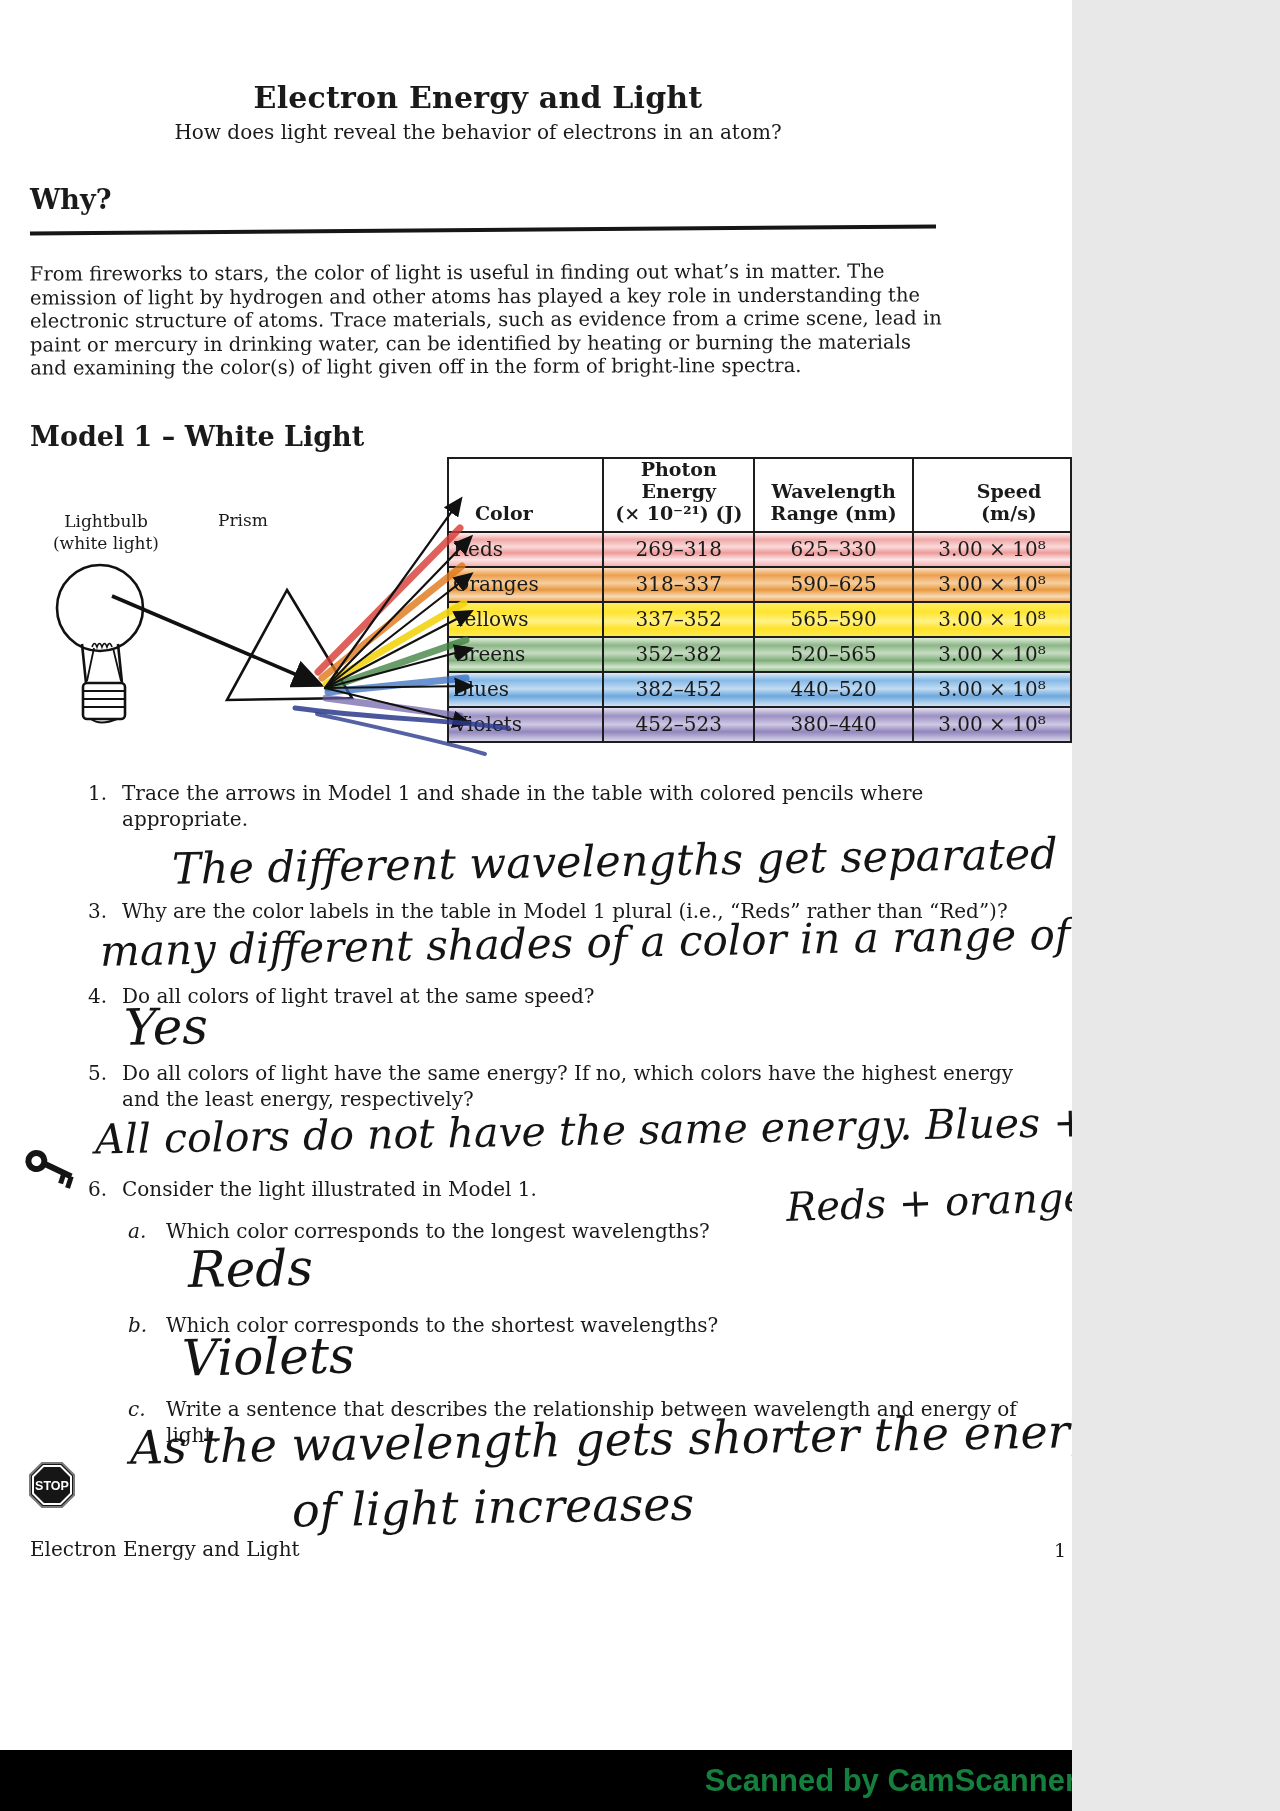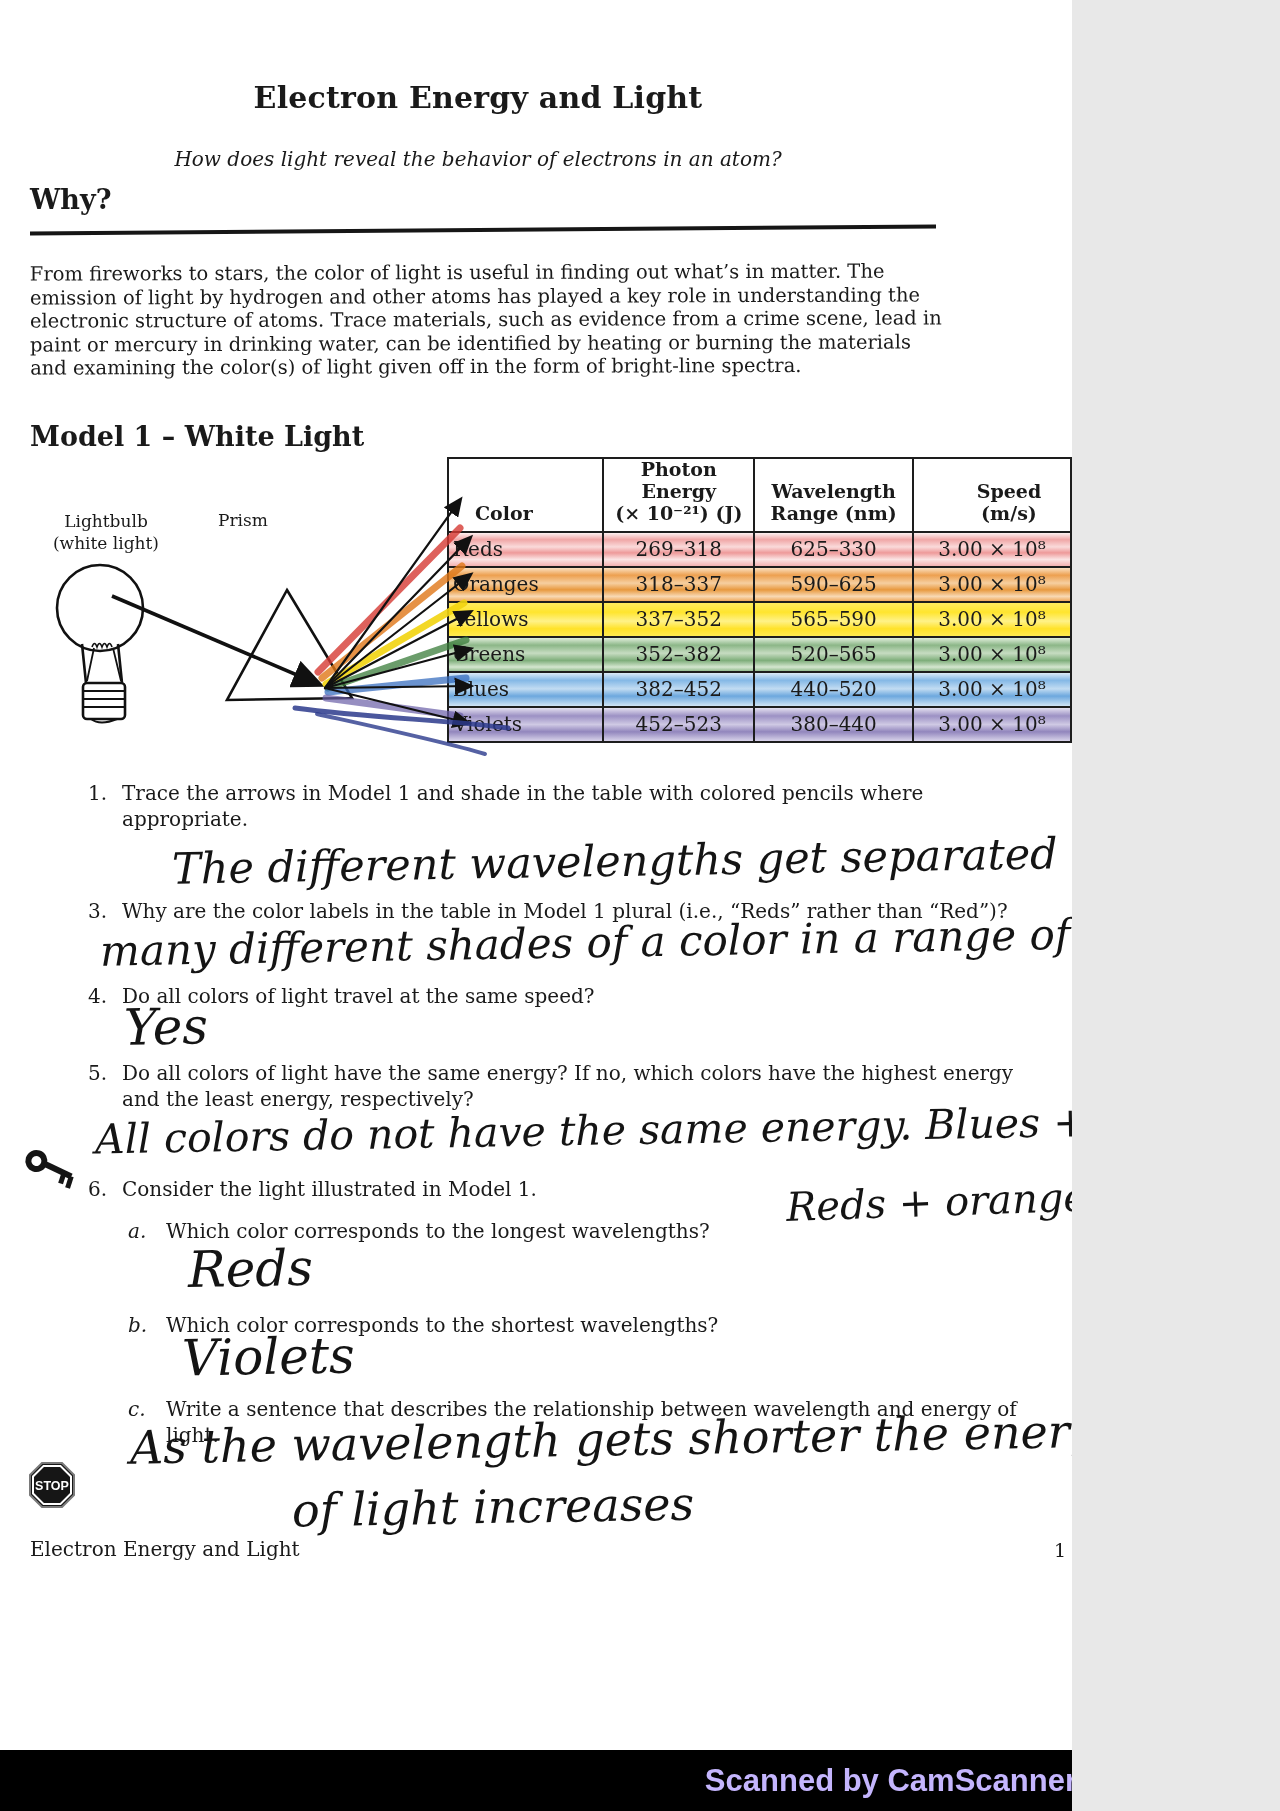--- a/index.html
+++ b/index.html
@@ -2,21 +2,21 @@
 <html><head>
 <meta charset="utf-8">
 <style>
   html,body{margin:0;padding:0;background:#e8e8e8;}
   .page{position:relative;width:1072px;height:1811px;background:#ffffff;overflow:hidden;
         font-family:"DejaVu Serif", serif;color:#1a1a1a;}
 
   
   .title{position:absolute;left:0;top:80px;width:956px;text-align:center;
          font-size:30px;font-weight:bold;letter-spacing:.2px;}
-  .subtitle{position:absolute;left:0;top:147px;width:956px;text-align:center;font-size:20px;font-style:italic;}
+  .subtitle{position:absolute;left:0;top:120px;width:956px;text-align:center;font-size:20px;}
 
   
   .why-h{position:absolute;left:30px;top:184px;font-size:27px;font-weight:bold;}
   .rule{position:absolute;left:30px;top:228px;width:906px;height:4px;background:#161616;
         transform:rotate(-.45deg);}
   .why-p{position:absolute;left:30px;top:241px;width:912px;font-size:19.5px;line-height:23.5px;
          transform:rotate(-.2deg);}
 
   
   .model-h{position:absolute;left:30px;top:421px;font-size:27px;font-weight:bold;}
@@ -70,21 +70,21 @@
   .key-svg{position:absolute;left:22px;top:1148px;width:58px;height:46px;}
   .stop-wrap{position:absolute;left:28px;top:1461px;width:48px;height:48px;}
 
   
   .footer-title{position:absolute;left:30px;top:1537px;font-size:20px;}
   .page-num{position:absolute;left:1054px;top:1539px;font-size:19px;}
 
   
   .cam-bar{position:absolute;left:0;bottom:0;width:1280px;height:61px;background:#000;}
   .cam-bar span{display:block;height:61px;line-height:61px;text-align:right;padding-right:203px;
-      color:#c4b5fd;font-family:"Liberation Sans", sans-serif;font-weight:bold;font-size:31px;}
+      color:#15803d;font-family:"Liberation Sans", sans-serif;font-weight:bold;font-size:31px;}
 </style>
 </head>
 <body>
 
 <div class="page">
 
   <div class="title">Electron Energy and Light</div>
   <div class="subtitle">How does light reveal the behavior of electrons in an atom?</div>
 
   <div class="why-h">Why?</div>

